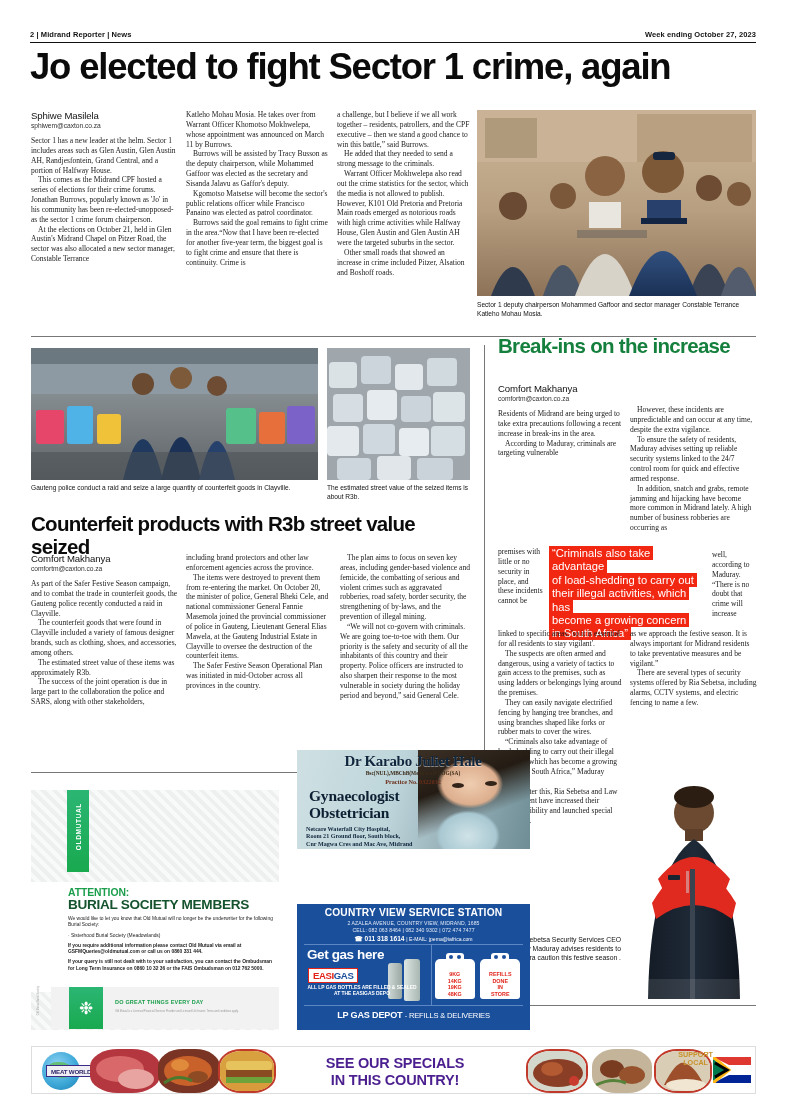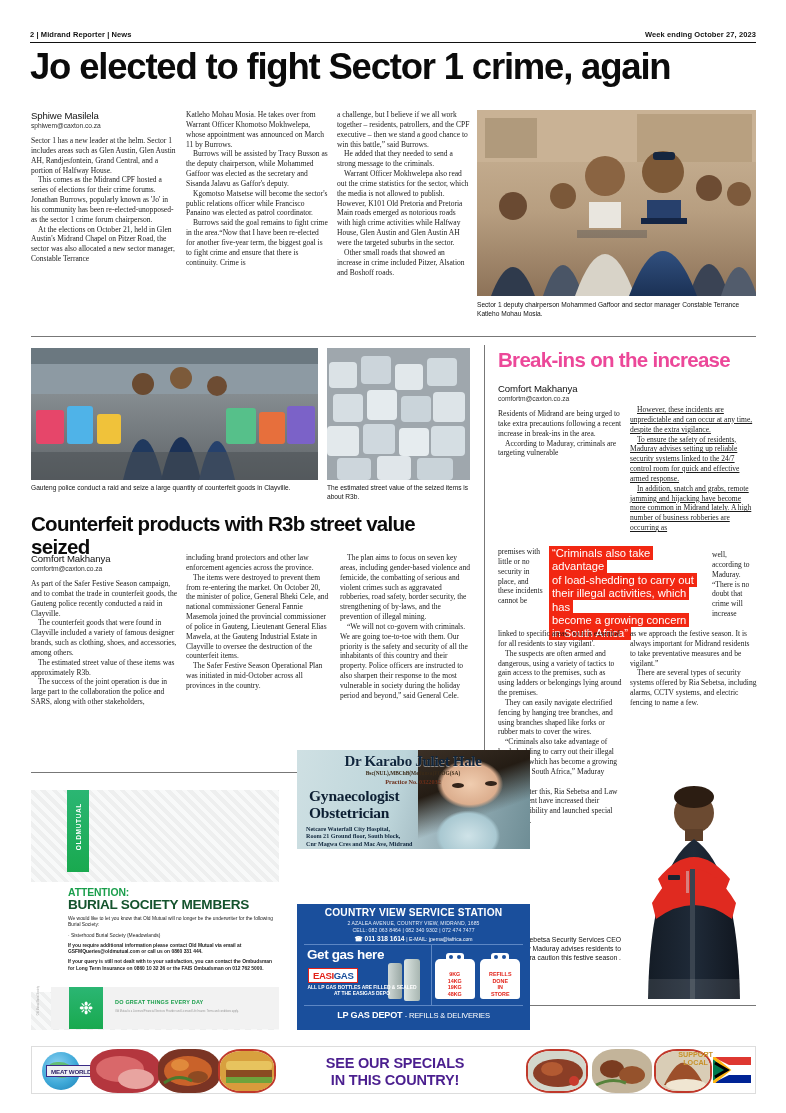--- a/index.html
+++ b/index.html
@@ -102,26 +102,26 @@
     font-size: 20.5px; line-height: 23px;
     letter-spacing: -0.7px;
     color: #0b0b0b;
   }
   .s2c1 { position: absolute; left: 31px;  top: 553px; width: 147px; }
   .s2c2 { position: absolute; left: 186px; top: 553px; width: 143px; }
   .s2c3 { position: absolute; left: 340px; top: 553px; width: 131px; }
 
   
   .headline-3 {
-    position: absolute; left: 498px; top: 348px; width: 262px;
+    position: absolute; left: 498px; top: 334px; width: 262px;
     font-family: "Liberation Sans", sans-serif;
     font-weight: bold;
     font-size: 20.5px; line-height: 23px;
     letter-spacing: -0.7px;
-    color: #ec4899;
+    color: #15803d;
   }
   .s3c1 { position: absolute; left: 498px; top: 383px; width: 124px; }
   .s3c2 { position: absolute; left: 630px; top: 383px; width: 127px; }
 
   .s3c1-lower { position: absolute; left: 498px; top: 629px; width: 124px; }
   .s3c2-lower { position: absolute; left: 630px; top: 629px; width: 127px; }
 
   .pullquote {
     position: absolute; left: 549px; top: 547px; width: 158px;
     font-family: "Liberation Sans", sans-serif;
@@ -610,21 +610,21 @@
 
   <div class="s3c1">
     <div class="byline-name">Comfort Makhanya</div>
     <div class="byline-mail">comfortm@caxton.co.za</div>
     <div class="body-col">
       <p>Residents of Midrand are being urged to take extra precautions following a recent increase in break-ins in the area.</p>
       <p class="ind">According to Maduray, criminals are targeting vulnerable</p>
     </div>
   </div>
 
-  <div class="s3c2 body-col" style="padding-top:22px;text-decoration:underline;">
+  <div class="s3c2 body-col" style="padding-top:22px;">
     <p class="ind">However, these incidents are unpredictable and can occur at any time, despite the extra vigilance.</p>
     <p class="ind">To ensure the safety of residents, Maduray advises setting up reliable security systems linked to the 24/7 control room for quick and effective armed response.</p>
     <p class="ind">In addition, snatch and grabs, remote jamming and hijacking have become more common in Midrand lately. A high number of business robberies are occurring as</p>
   </div>
 
   <div class="s3-narrow-left body-col">premises with little or no security in place, and these incidents cannot be</div>
   <div class="s3-narrow-right body-col">well, according to Maduray. “There is no doubt that crime will increase</div>
 
   <div class="pullquote">
     <span class="ln">“Criminals also take advantage</span><br>

